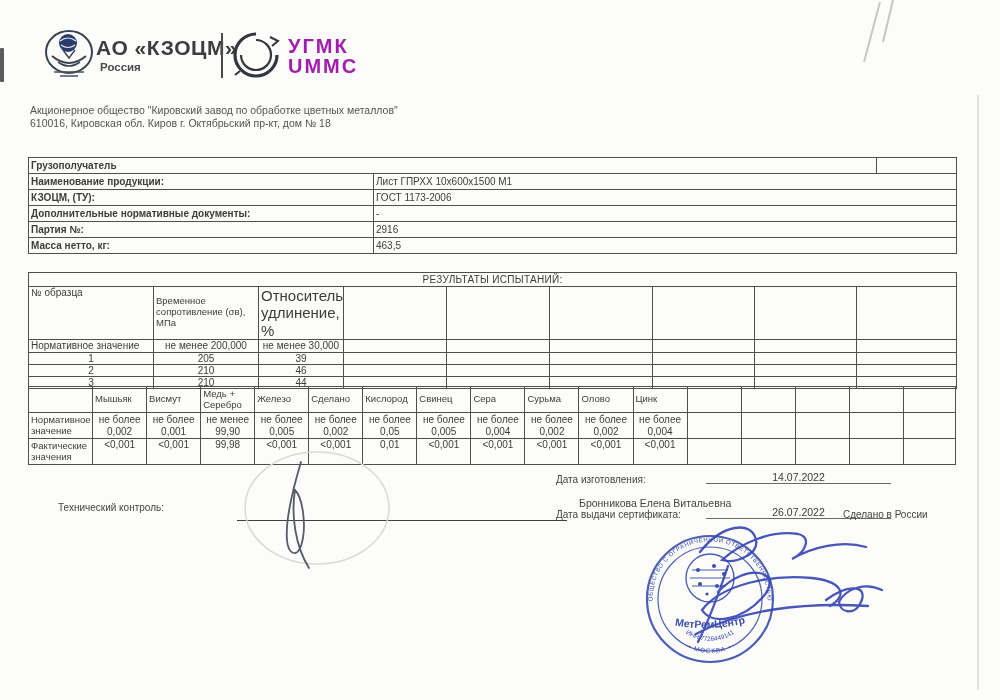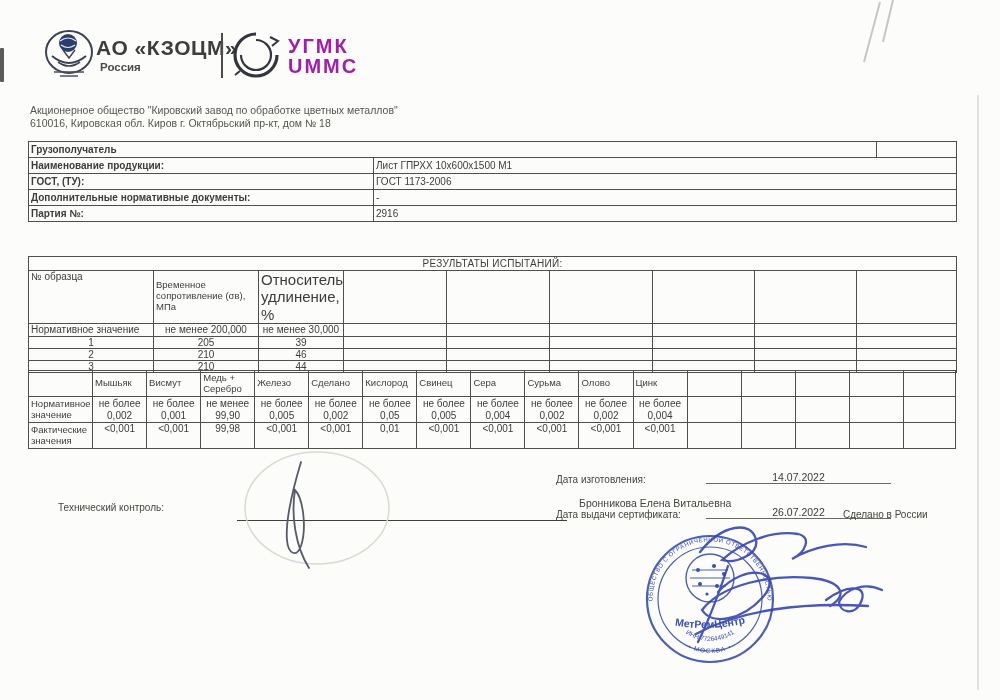--- a/index.html
+++ b/index.html
@@ -7,21 +7,21 @@
         font-family:"Liberation Sans", sans-serif;color:#3a3a38;}
   .abs{position:absolute;}
   
   .org-name{font-size:21px;font-weight:bold;color:#3d3d3d;letter-spacing:.5px;}
   .org-country{font-size:11.5px;font-weight:bold;color:#4a4a4a;}
   .logo-divider{width:2px;background:#4b4b4b;}
   .ummc-line{font-size:20px;font-weight:bold;color:#a21caf;letter-spacing:2px;line-height:1.0;}
   .cert-title{font-size:19px;font-weight:bold;color:#343432;letter-spacing:.3px;}
   .addr{font-size:10.5px;color:#55554f;line-height:13px;}
   
-  table.doc{border-collapse:collapse;table-layout:fixed;}
+  table.doc{border-collapse:collapse;table-layout:fixed;margin-top:16px;}
   table.doc td{border:1px solid #4f4f4b;font-size:10px;color:#3c3c3a;padding:0 2px;
                overflow:hidden;vertical-align:middle;}
   td.lbl{font-weight:bold;text-align:left;padding-left:4px;}
   td.val{font-size:10.5px;padding-left:5px;}
   td.ctr{text-align:center;}
   td.hd{color:#4c4c48;text-align:left;}
   .pre{white-space:pre-line;line-height:1.15;}
   td.ttl{font-weight:normal;text-align:center;font-size:11px;letter-spacing:.3px;color:#2e2e2c;}
   
   .flabel{font-size:10px;color:#44443f;}
@@ -75,30 +75,34 @@
     <tbody>
         <tr style="height:16px">
       <td class="lbl" colspan="2">Грузополучатель</td>
       <td></td>
     </tr>
     <tr style="height:16px">
       <td class="lbl">Наименование продукции:</td>
       <td class="val" colspan="2">Лист ГПРХХ 10х600х1500  М1</td>
     </tr>
     <tr style="height:16px">
-      <td class="lbl">ГОСТ, (ТУ):</td>
+      <td class="lbl">КЗОЦМ, (ТУ):</td>
       <td class="val" colspan="2">ГОСТ 1173-2006</td>
     </tr>
     <tr style="height:16px">
       <td class="lbl">Дополнительные нормативные документы:</td>
       <td class="val" colspan="2">-</td>
     </tr>
     <tr style="height:16px">
       <td class="lbl">Партия №:</td>
       <td class="val" colspan="2">2916</td>
+    </tr>
+    <tr style="height:16px">
+      <td class="lbl">Масса нетто, кг:</td>
+      <td class="val" colspan="2">463,5</td>
     </tr>
   </tbody>
     </table>
 
   <table class="doc abs" style="left:28px;top:256px;width:928px">
     <colgroup>
       <col style="width:125px">
         <col style="width:105px">
         <col style="width:85px">
       <col style="width:103px">

